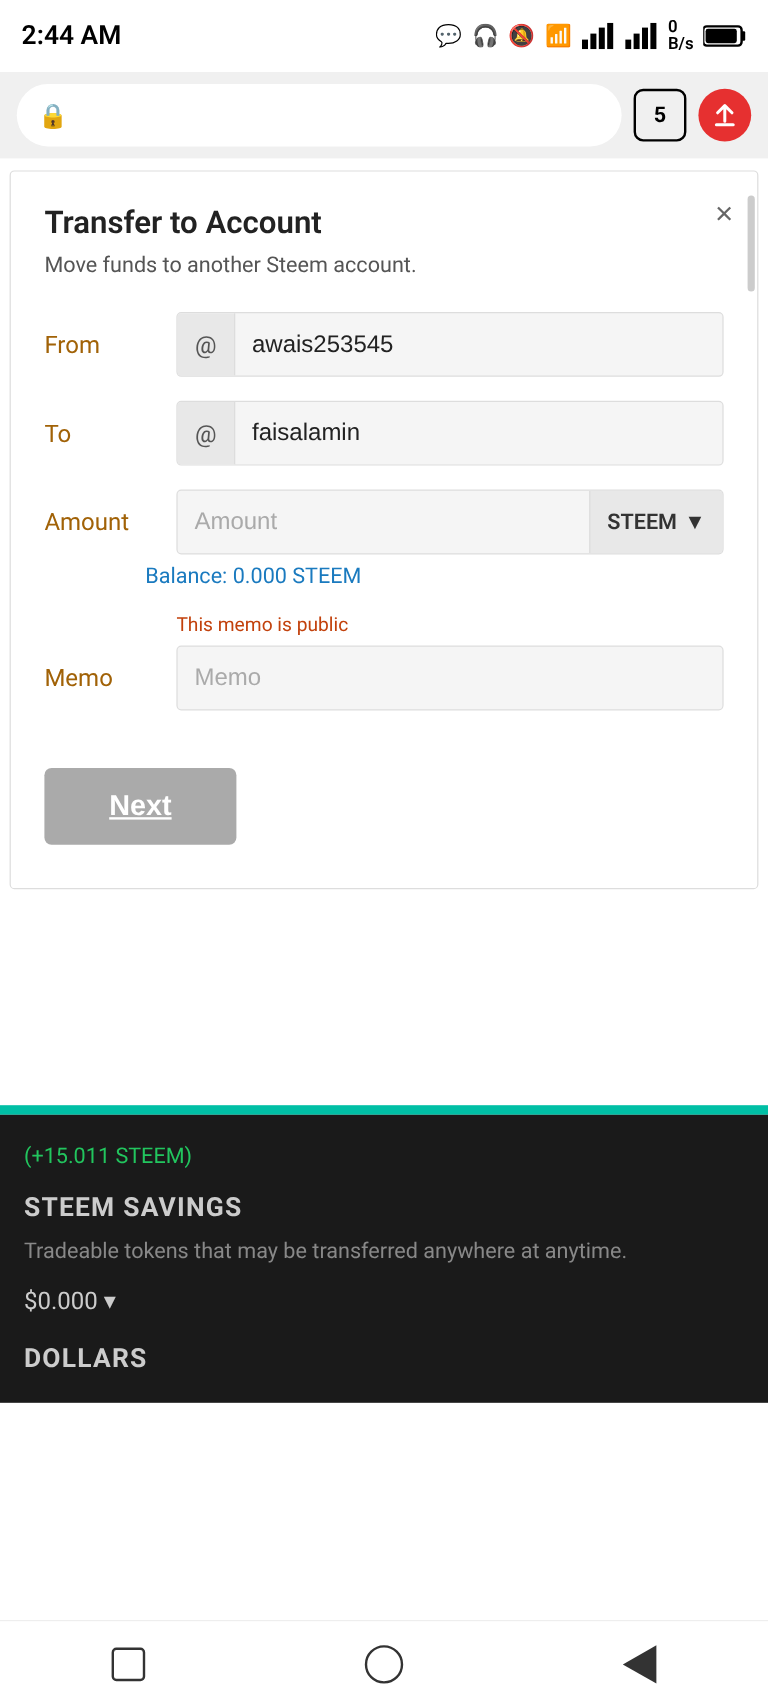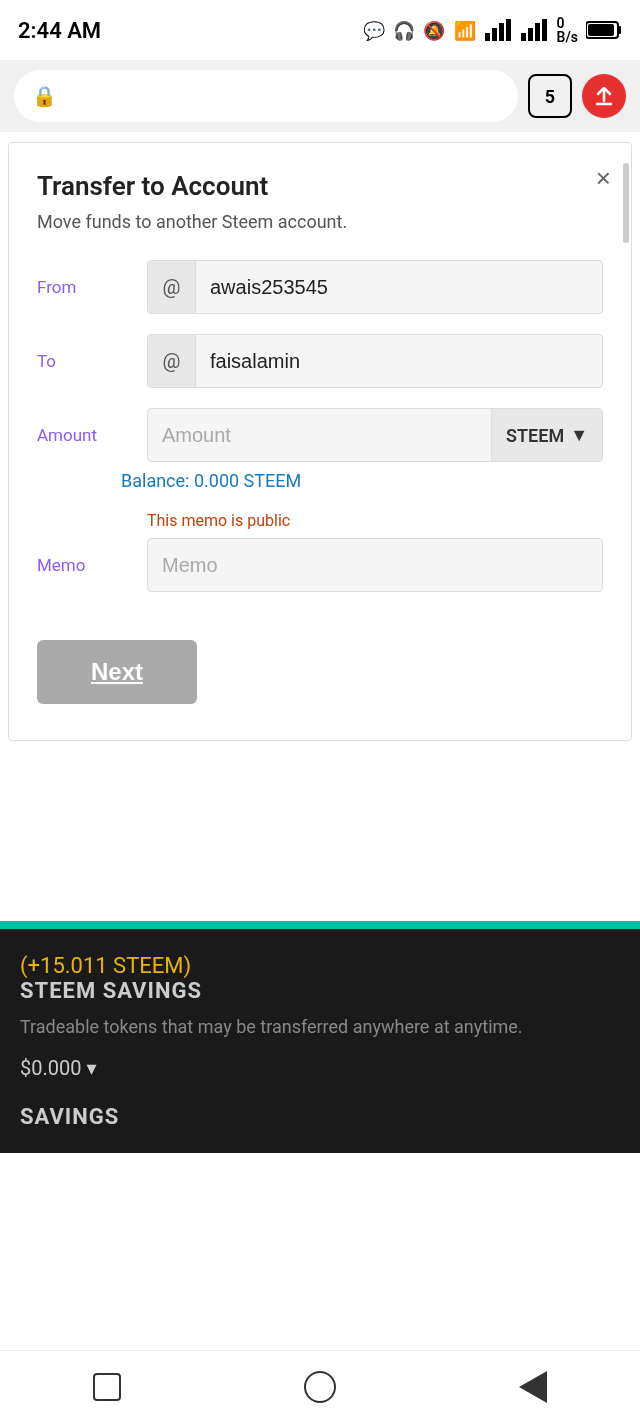--- a/index.html
+++ b/index.html
@@ -129,22 +129,22 @@
     }
 
     
     .form-row {
       display: flex;
       align-items: center;
       margin-bottom: 20px;
     }
     .form-label {
       width: 110px;
-      font-size: 17px;
-      color: #8b5cf6;
+      font-size: 20px;
+      color: #a16207;
       flex-shrink: 0;
     }
     .input-wrapper {
       flex: 1;
       display: flex;
       align-items: center;
       background: #f5f5f5;
       border: 1px solid #ddd;
       border-radius: 4px;
       overflow: hidden;
@@ -256,22 +256,23 @@
       margin-top: 180px;
     }
 
     
     .dark-section {
       background: #1a1a1a;
       padding: 24px 20px;
       color: #ccc;
     }
     .steem-amount {
-      font-size: 22px;
-      color: #eab308;
+      font-size: 18px;
+      color: #22c55e;
+      margin-bottom: 20px;
     }
     .section-title {
       font-size: 22px;
       font-weight: 700;
       color: #ccc;
       margin-bottom: 10px;
       letter-spacing: 1px;
     }
     .section-desc {
       font-size: 18px;
@@ -456,21 +457,21 @@
   <div class="teal-bar"></div>
 
   <div class="dark-section">
     <div class="steem-amount">(+15.011 STEEM)</div>
     <div class="section-title">STEEM SAVINGS</div>
     <div class="section-desc">Tradeable tokens that may be transferred anywhere at anytime.</div>
     <div class="dollar-value">
       <span>$0.000</span>
       <span> ▾</span>
     </div>
-    <div class="savings-title">SAVINGS</div>
+    <div class="savings-title">DOLLARS</div>
   </div>
 </div>
 
 <div class="nav-bar">
   <button class="nav-btn">
     <div class="nav-square"></div>
   </button>
   <button class="nav-btn">
     <div class="nav-circle"></div>
   </button>

